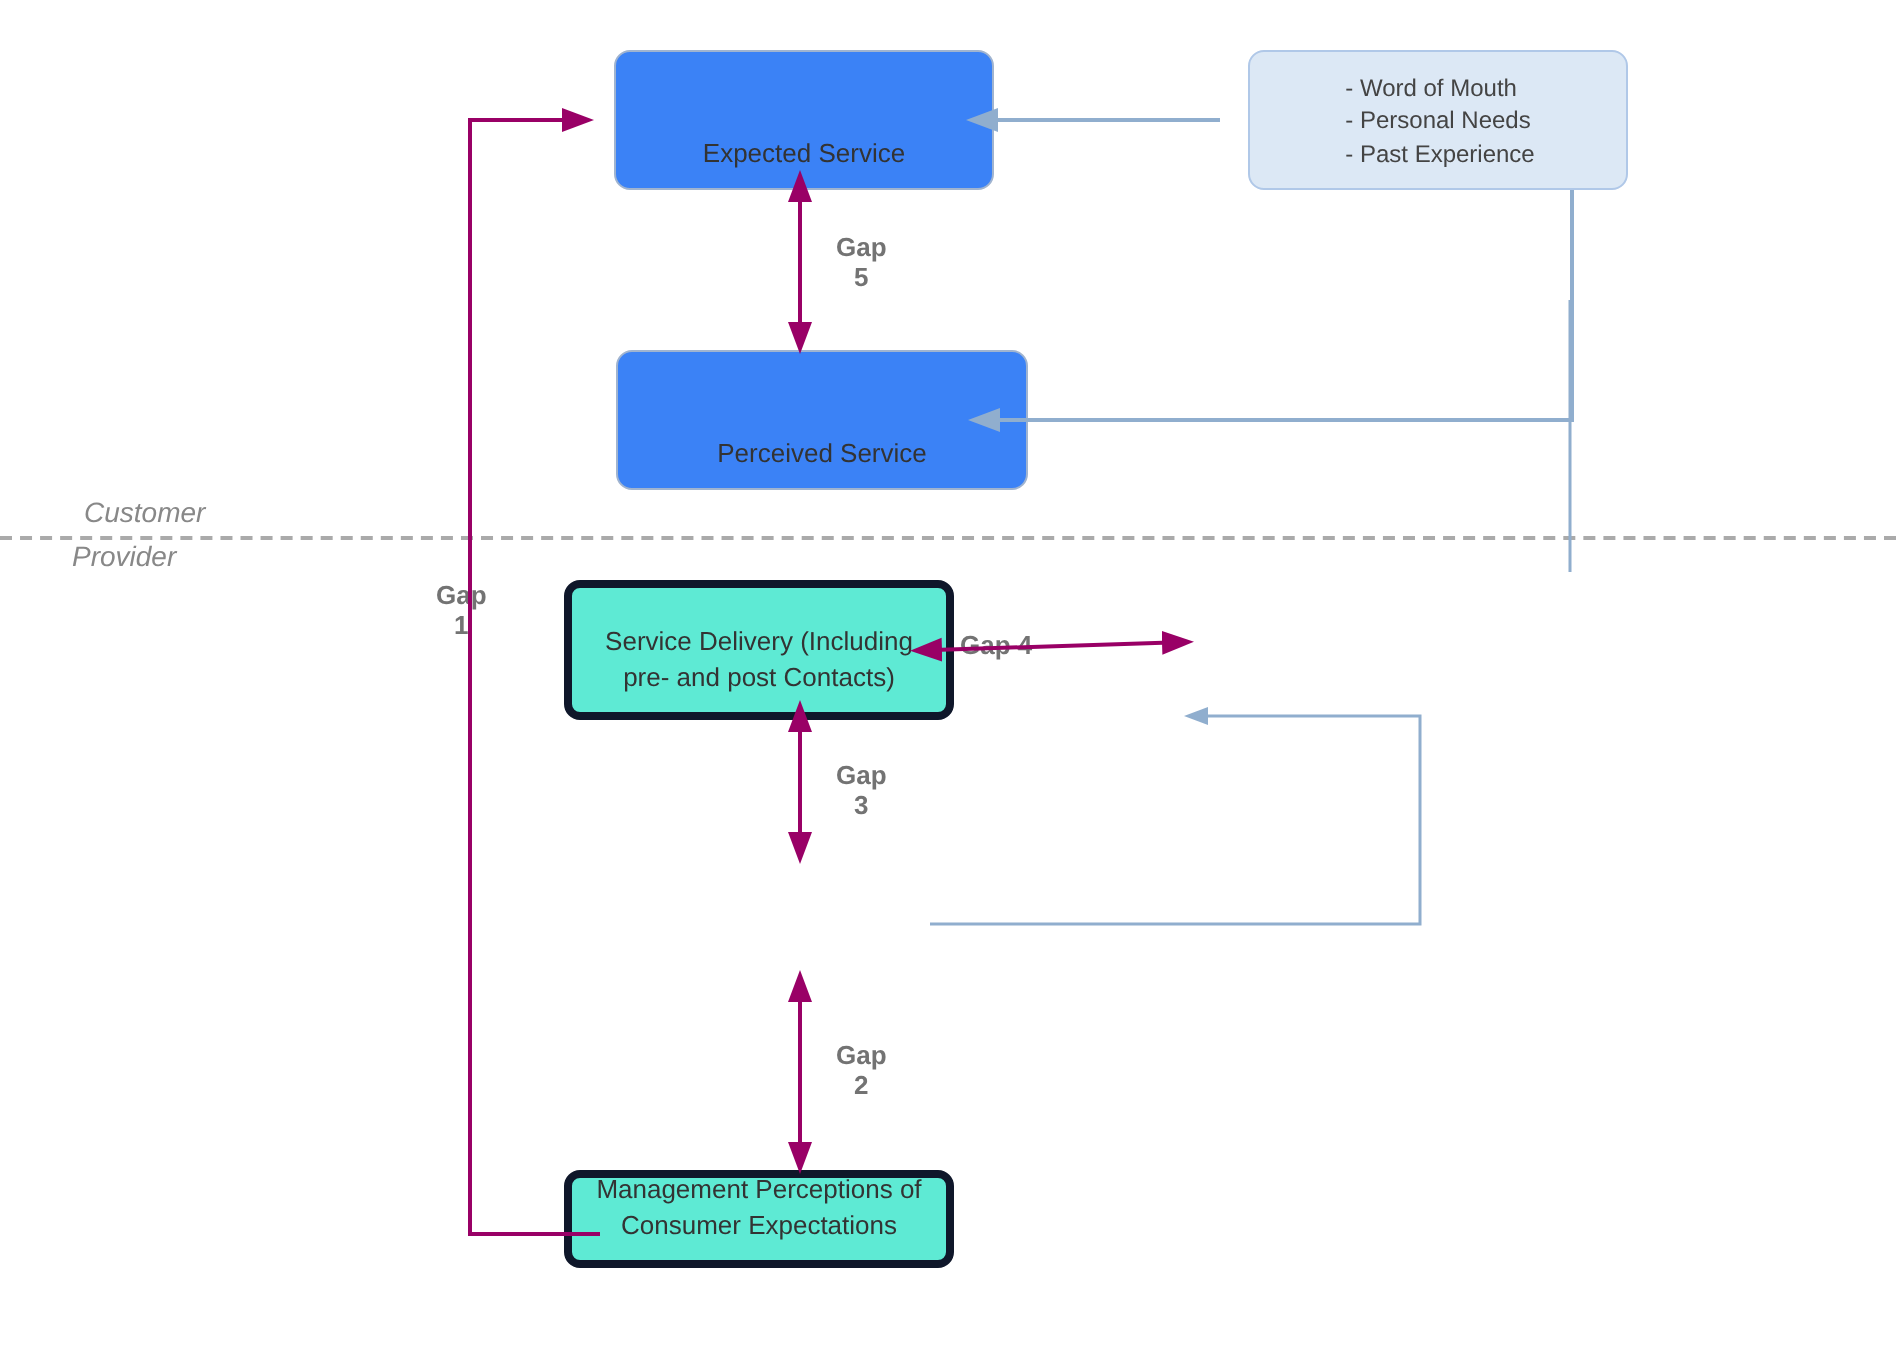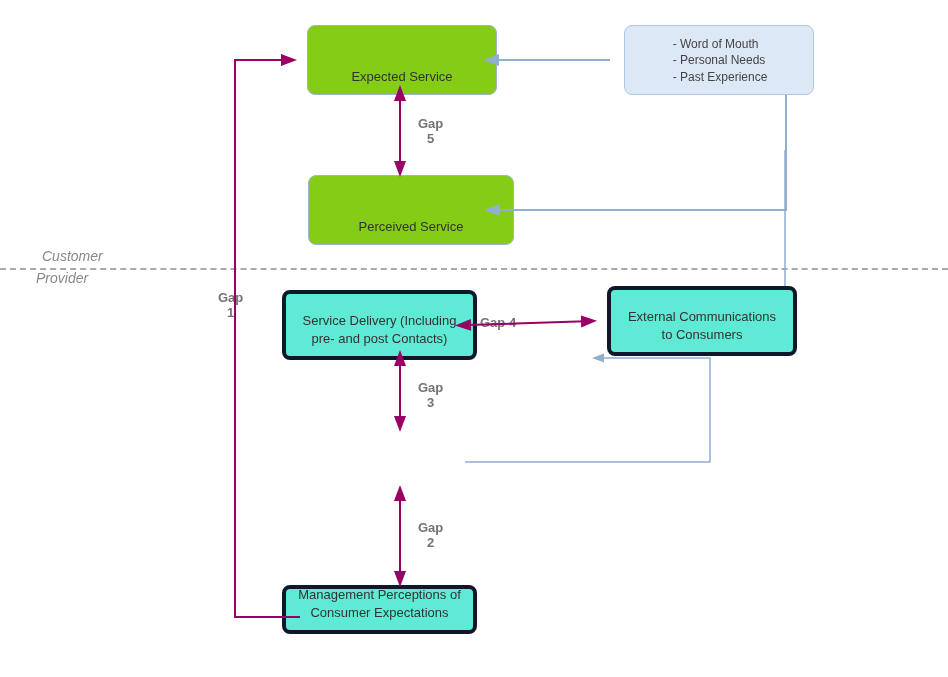--- a/index.html
+++ b/index.html
@@ -25,21 +25,21 @@
       align-items: flex-end;
       justify-content: center;
       text-align: center;
       font-size: 13px;
       padding: 8px 12px;
       line-height: 1.4;
       margin-left: 12px;
     }
 
     .box-blue {
-      background: #84cc16;
+      background: #3b82f6;
       border: 1px solid #a0b4d0;
       color: #333;
     }
 
     .box-yellow {
       background: #5eead4;
       border: 4px solid #0f172a;
       color: #333;
     }
 
@@ -103,23 +103,20 @@
 
   <div class="box box-yellow" style="left:270px; top:290px; width:195px; height:70px;">
     <span>Service Delivery (Including pre- and post Contacts)</span>
   </div>
 
 
   <div class="box box-yellow" style="left:270px; top:585px; width:195px; height:49px;">
     <span>Management Perceptions of Consumer Expectations</span>
   </div>
 
-  <div class="box box-yellow" style="left:595px; top:286px; width:190px; height:70px;">
-    <span>External Communications to Consumers</span>
-  </div>
 
   <div class="box box-light-blue" style="left:612px; top:25px; width:190px; height:70px; text-align:left; padding-left:14px;">
     <span style="white-space:pre-line;">- Word of Mouth
 - Personal Needs
 - Past Experience</span>
   </div>
 
   <div class="gap-label" style="left:218px; top:290px; writing-mode:horizontal-tb;">
     <span style="white-space:pre-line;">Gap
 1</span>

